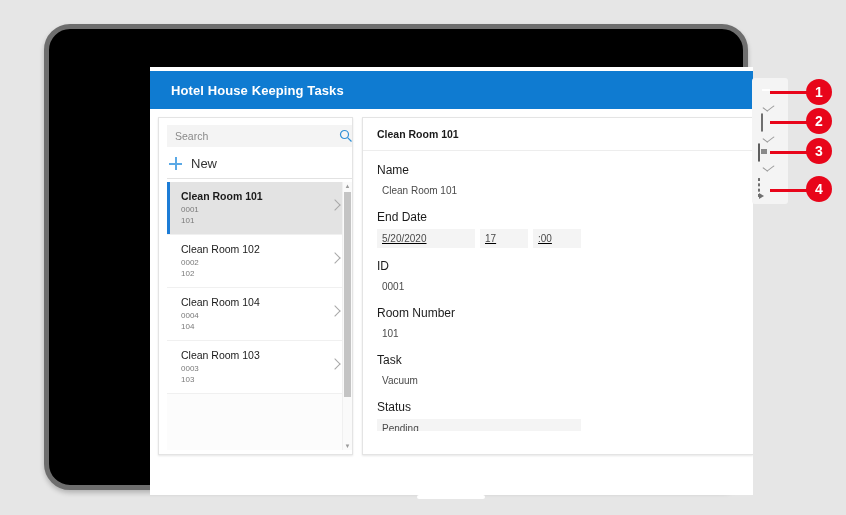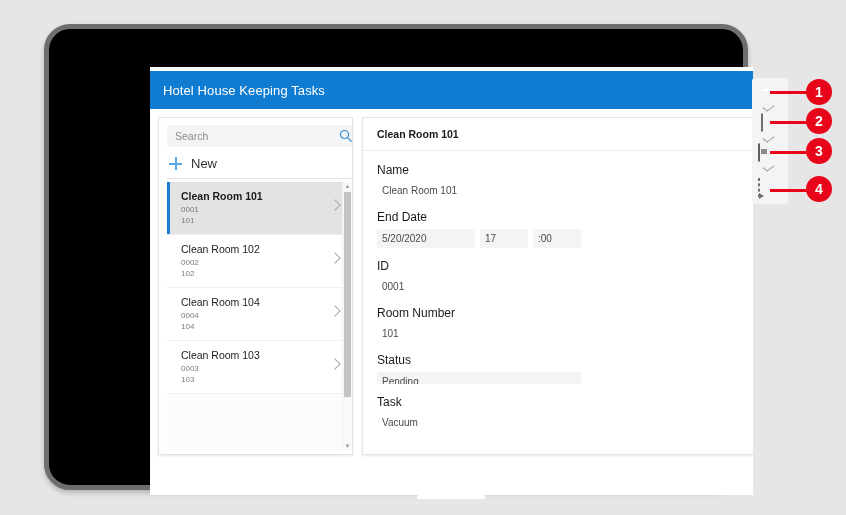--- a/index.html
+++ b/index.html
@@ -37,22 +37,22 @@
   
   .app-header {
     position: absolute; left: 0; top: 4px;
     width: 603px; height: 38px;
     background: #0f7bd1;
     display: flex; align-items: center;
   }
   .app-title {
     color: #ffffff;
     font-size: 13px;
-    font-weight: normal;
-    padding-left: 13px;
+    font-weight: bold;
+    padding-left: 21px;
     letter-spacing: 0.1px;
   }
 
   
   .app-body { position: absolute; left: 0; top: 42px; width: 603px; height: 337px; }
 
   
   .list-panel {
     position: absolute; left: 8px; top: 8px;
     width: 195px; height: 338px;
@@ -177,21 +177,21 @@
     margin-bottom: 5px;
   }
   .field-value {
     font-size: 10px; color: #4a4a4a;
     padding: 3px 0 3px 5px;
   }
   .field-value.boxed {
     background: #f4f4f4; width: 204px; box-sizing: border-box;
     padding: 4px 0 4px 5px;
   }
-  .date-row { display: flex; gap: 5px; }
+  .date-row { display: flex; gap: 5px; text-decoration: underline; }
   .date-cell { background: #f4f4f4; font-size: 10px; color: #4a4a4a; padding: 4px 0 4px 5px; box-sizing: border-box; }
   .date-cell.d1 { width: 98px; }
   .date-cell.d2 { width: 48px; }
   .date-cell.d3 { width: 48px; }
   .status-clip { overflow: hidden; height: 12px; }
 
   
   .anno-panel {
     position: absolute; left: 752px; top: 78px;
     width: 36px; height: 126px;
@@ -355,29 +355,29 @@
               <div class="field-label">ID</div>
               <div class="field-value">0001</div>
             </div>
 
             <div class="field" style="margin-top:11px;">
               <div class="field-label">Room Number</div>
               <div class="field-value">101</div>
             </div>
 
             <div class="field" style="margin-top:11px;">
+              <div class="field-label">Task</div>
+              <div class="field-value">Vacuum</div>
+            </div>
+
+            <div class="field" style="margin-top:11px;">
               <div class="field-label">Status</div>
               <div class="status-clip">
                 <div class="field-value boxed">Pending</div>
               </div>
-            </div>
-
-            <div class="field" style="margin-top:11px;">
-              <div class="field-label">Task</div>
-              <div class="field-value">Vacuum</div>
             </div>
 
           </div>
         </div>
 
       </div>
     </div>
   </div>
 
   <div class="anno-panel">

